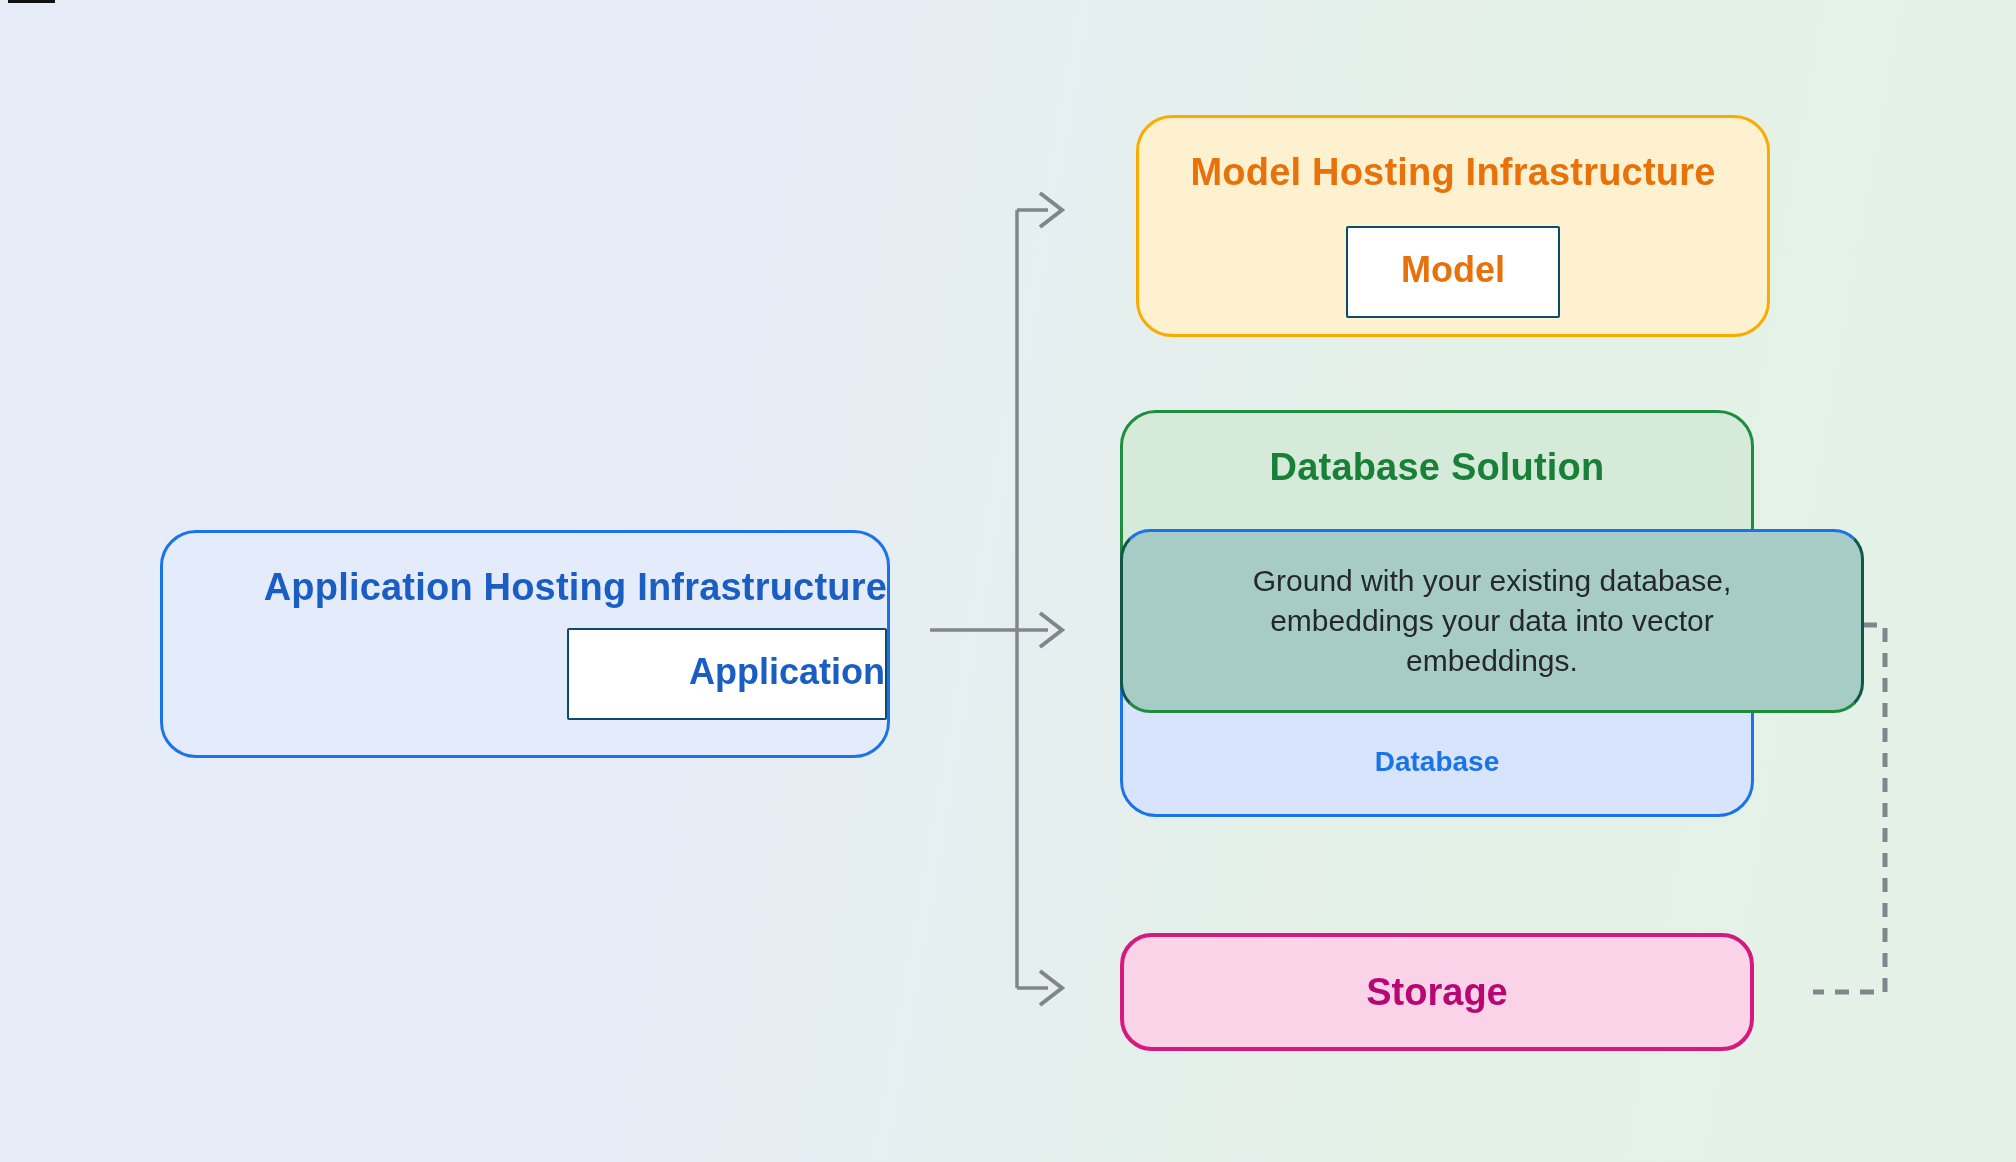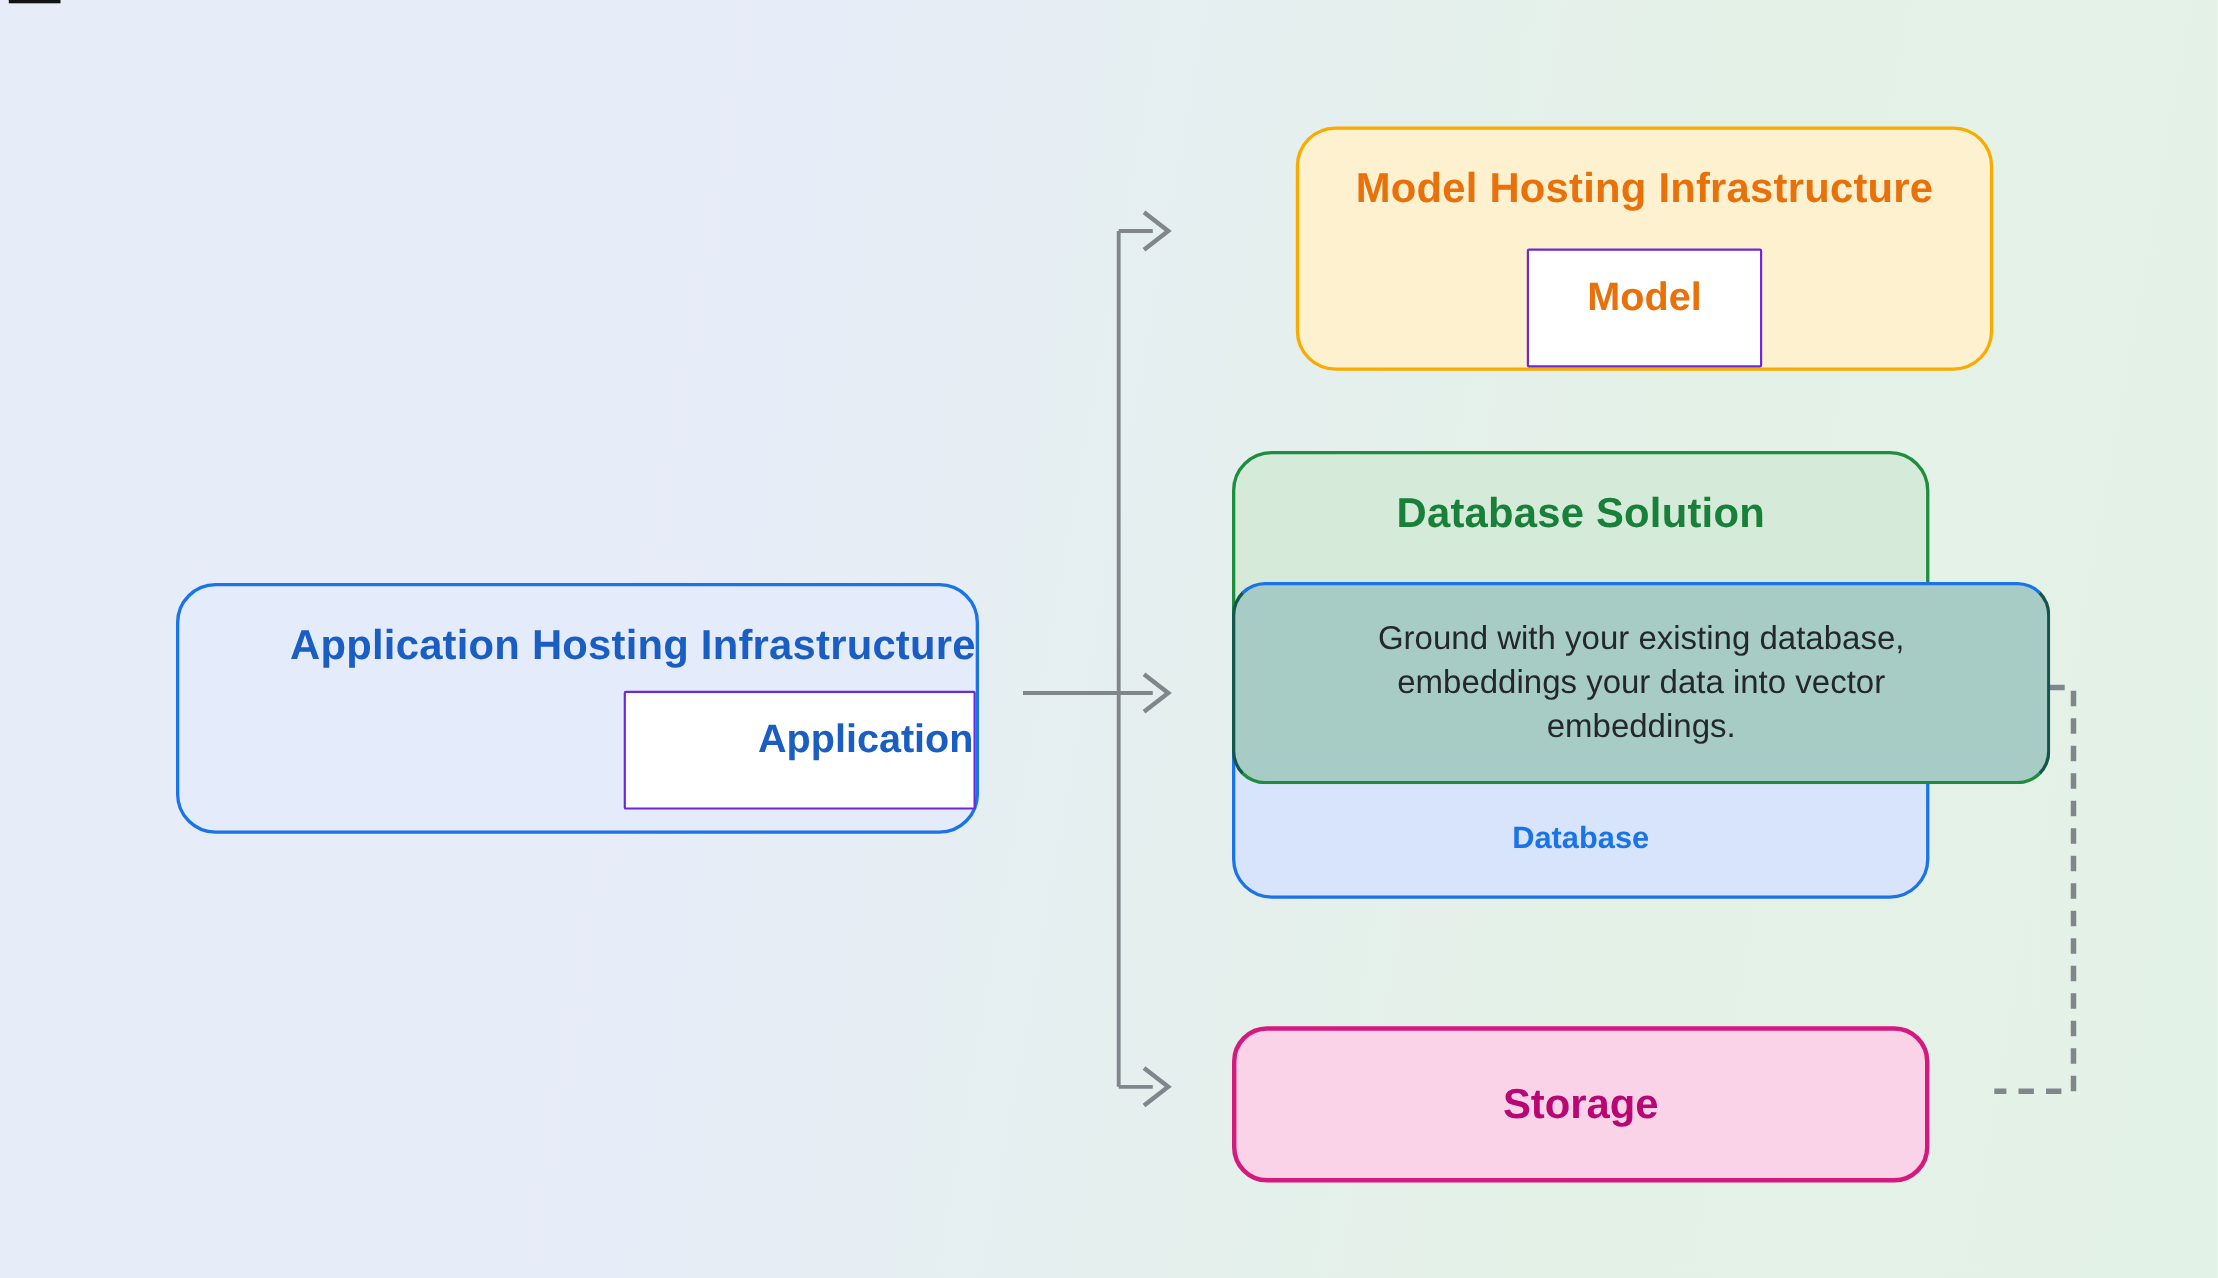--- a/index.html
+++ b/index.html
@@ -17,30 +17,30 @@
   .connector-layer{position:absolute;left:0;top:0;width:2016px;height:1162px;}
 
   .node{
     position:absolute;box-sizing:border-box;border-radius:36px;border-style:solid;border-width:3px;
     text-align:center;
   }
   .node-title{
     margin-top:30px;font-size:38px;font-weight:bold;line-height:48px;letter-spacing:0.2px;
   }
   .chip{
-    display:inline-block;margin-top:30px;height:108px;line-height:84px;box-sizing:border-box;
-    background:#ffffff;border:2px solid #6d28d9;border-radius:2px;
+    display:inline-block;margin-top:30px;height:92px;line-height:84px;box-sizing:border-box;
+    background:#ffffff;border:2px solid #0c4a6e;border-radius:2px;
     font-size:36px;font-weight:bold;
   }
 
   .app-box{left:160px;top:530px;width:730px;height:228px;border-color:#1a73e8;background:#e4ebfa;text-align:right;}
   .app-box .node-title{color:#1a5ec4;}
   .chip-app{width:320px;color:#1a5ec4;margin-top:17px;}
 
-  .model-box{left:1178px;top:115px;width:634px;height:222px;border-color:#f9ab00;background:#fdf1cf;}
+  .model-box{left:1136px;top:115px;width:634px;height:222px;border-color:#f9ab00;background:#fdf1cf;}
   .model-box .node-title{color:#e8710a;}
   .chip-model{width:214px;color:#e8710a;}
 
   .grounding-box{left:1120px;top:410px;width:634px;height:303px;border-color:#1e8e3e;background:#d5ead9;z-index:1;}
   .grounding-box .node-title{color:#188038;}
 
   .database-box{left:1120px;top:529px;width:634px;height:288px;border-color:#1a73e8;background:#d7e4fc;z-index:2;}
   .database-label{
     position:absolute;left:0;right:0;top:180px;height:100px;
     display:flex;align-items:center;justify-content:center;
@@ -50,21 +50,21 @@
   .note-box{
     left:1120px;top:529px;width:744px;height:184px;z-index:3;border-radius:30px;
     background:#a7ccc6;
     border-top-color:#1a73e8;border-bottom-color:#1e8e3e;
     border-left-color:#11574a;border-right-color:#11574a;
     display:flex;flex-direction:column;align-items:center;justify-content:center;
     color:#24282b;font-size:30px;line-height:40px;font-weight:400;
   }
 
   .storage-box{
-    left:1120px;top:933px;width:634px;height:142px;border-width:4px;border-radius:32px;
+    left:1120px;top:933px;width:634px;height:118px;border-width:4px;border-radius:32px;
     border-color:#d6197f;background:#fbd3e8;
     display:flex;align-items:center;justify-content:center;
     color:#b80672;font-size:38px;font-weight:bold;z-index:1;
   }
 </style>
 </head>
 <body>
 
 <div class="canvas">
 

